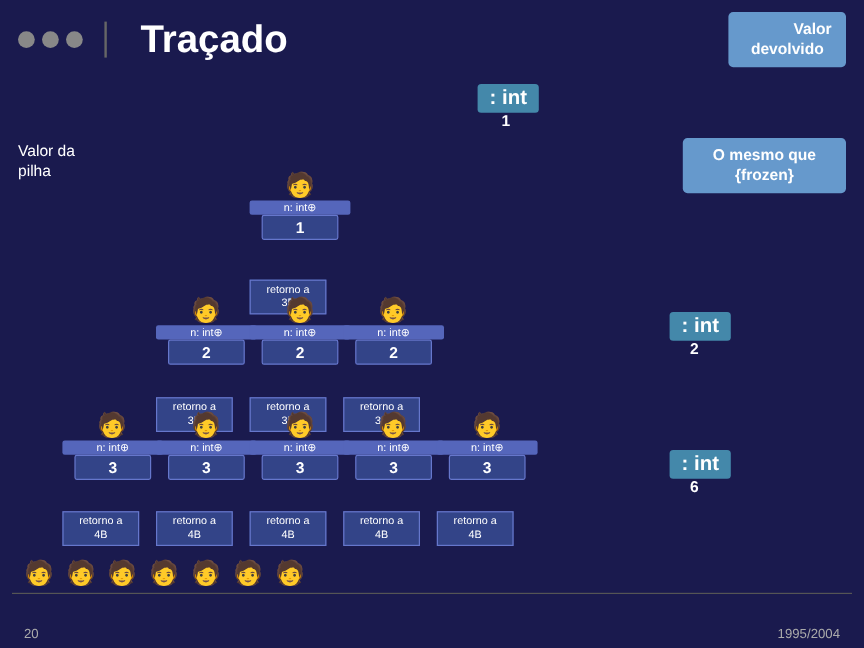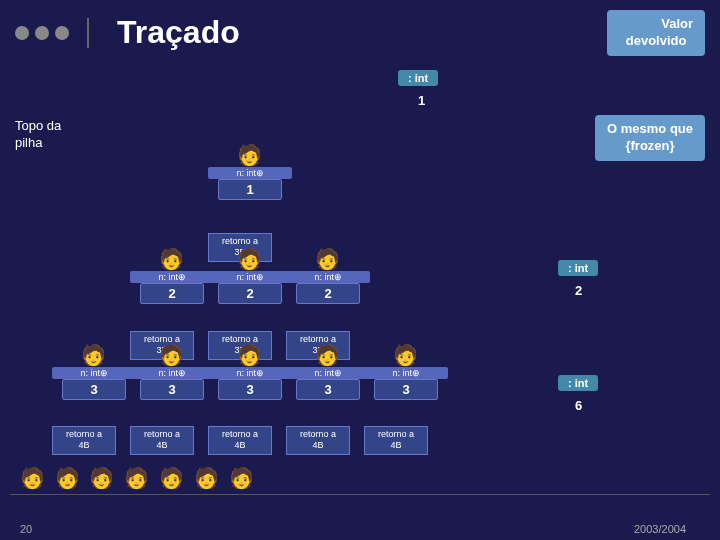--- a/index.html
+++ b/index.html
@@ -46,21 +46,21 @@
       border-radius: 4px;
       text-align: center;
       line-height: 1.3;
     }
 
     .o-mesmo-box {
       background: #6699cc;
       color: white;
       font-size: 13px;
       font-weight: bold;
-      padding: 6px 12px;
+      padding: 6px 25px;
       border-radius: 4px;
       text-align: center;
       line-height: 1.3;
       position: absolute;
       right: 15px;
       top: 115px;
     }
 
     .topo-label {
       position: absolute;
@@ -68,21 +68,21 @@
       top: 118px;
       font-size: 13px;
       color: white;
       line-height: 1.3;
     }
 
     
     .footer {
       position: absolute;
       bottom: 5px;
-      left: 0; right: 14px;
+      left: 0; right: 0;
       display: flex;
       justify-content: space-between;
       padding: 0 20px;
       font-size: 11px;
       color: #aaa;
     }
 
     
     .scene {
       position: absolute;
@@ -140,21 +140,21 @@
       color: white;
       line-height: 1.3;
     }
     .gap2 { height: 2px; }
 
     
     .int-float {
       position: absolute;
       background: #4488aa;
       color: white;
-      font-size: 11px;
+      font-size: 17px;
       font-weight: bold;
       padding: 2px 10px;
       border-radius: 3px;
       text-align: center;
     }
 
     .int-val {
       position: absolute;
       color: white;
       font-size: 13px;
@@ -173,21 +173,21 @@
   </div>
   <div style="width:2px; height:30px; background:#666; margin:0 8px;"></div>
   <span class="title">Traçado</span>
   <div class="valor-box">
     <span style="white-space:pre;margin-left:42px;">Valor
 devolvido</span>
   </div>
 </div>
 
 <div class="topo-label">
-  <span style="white-space:pre;">Topo da
+  <span style="white-space:pre;">Valor da
 pilha</span>
 </div>
 
 <div class="o-mesmo-box">
   <span style="white-space:pre;">O mesmo que
 {frozen}</span>
 </div>
 
 <div class="scene">
 
@@ -311,14 +311,14 @@
     <span class="person">🧑</span>
     <span class="person">🧑</span>
   </div>
 
   <div style="position:absolute; bottom:15px; left:0; right:0; height:1px; background:#555;"></div>
 
 </div>
 
 <div class="footer">
   <span>20</span>
-  <span>2003/2004</span>
+  <span>1995/2004</span>
 </div>
 
 </body></html>

